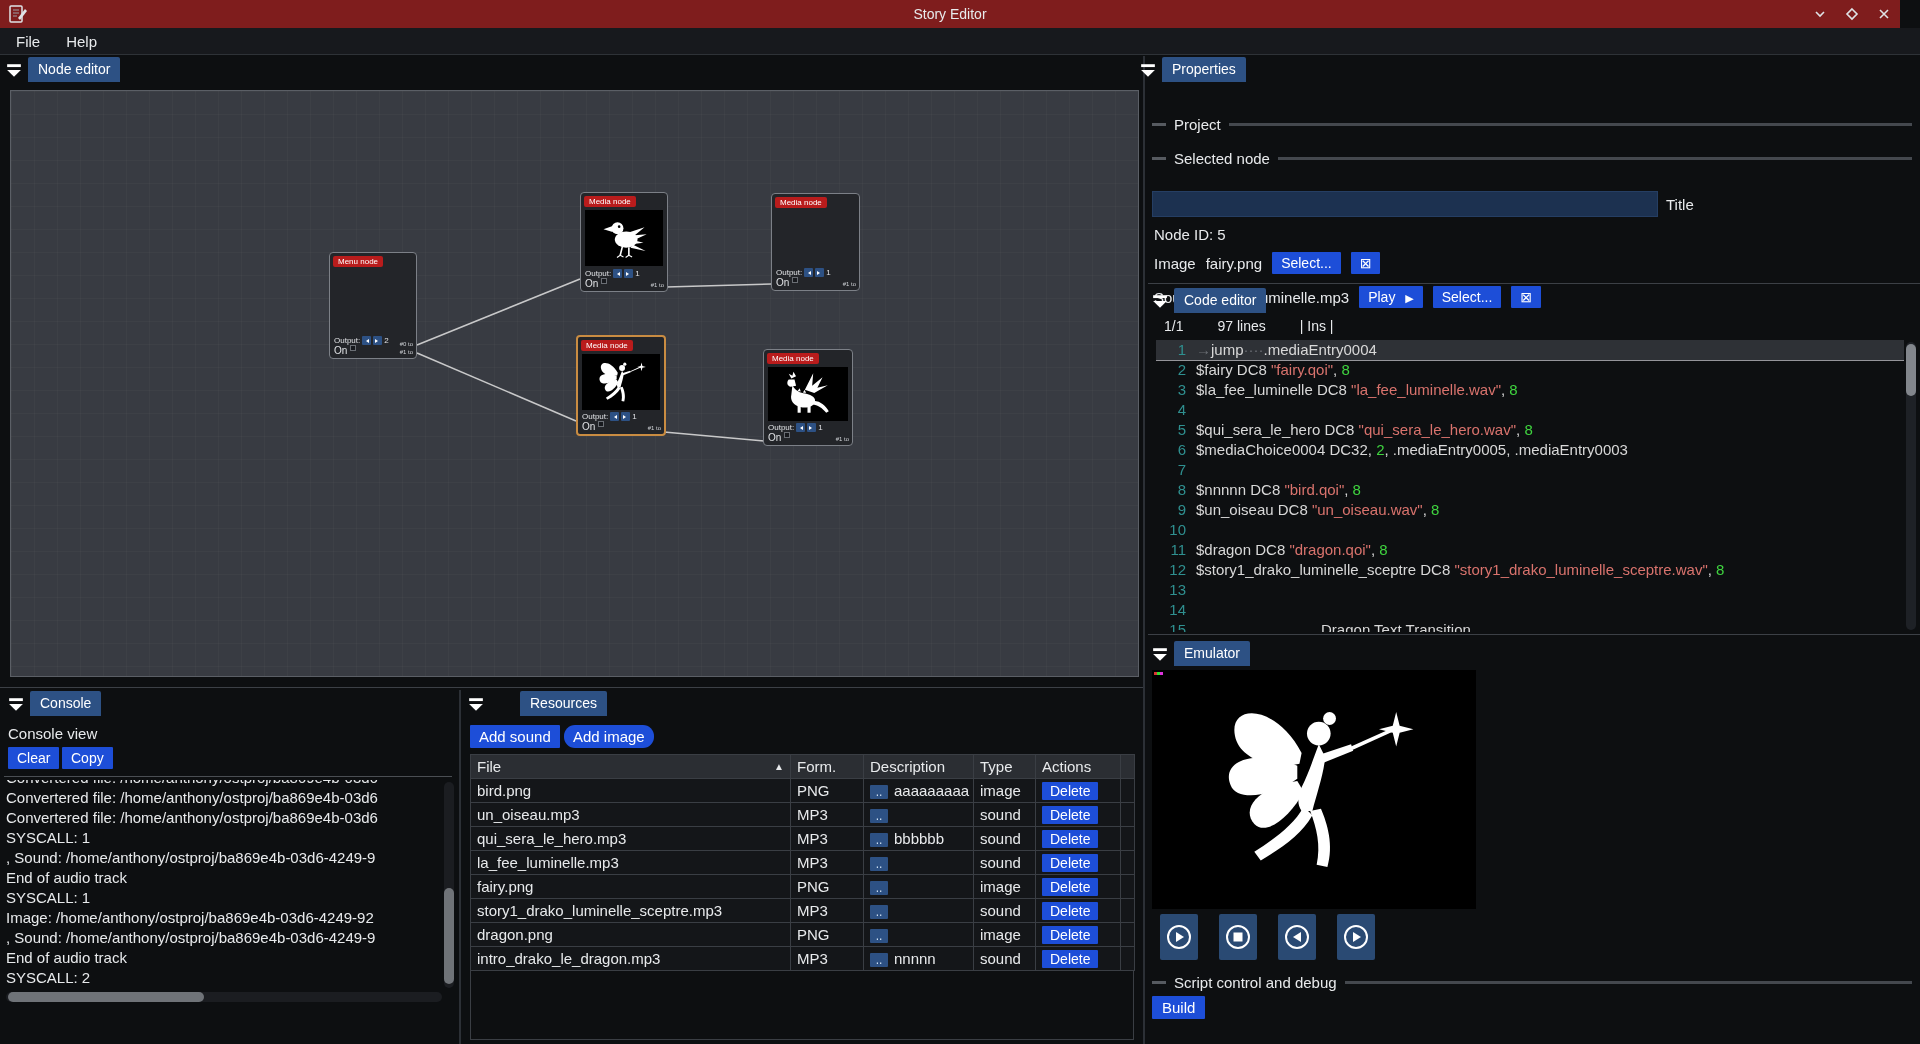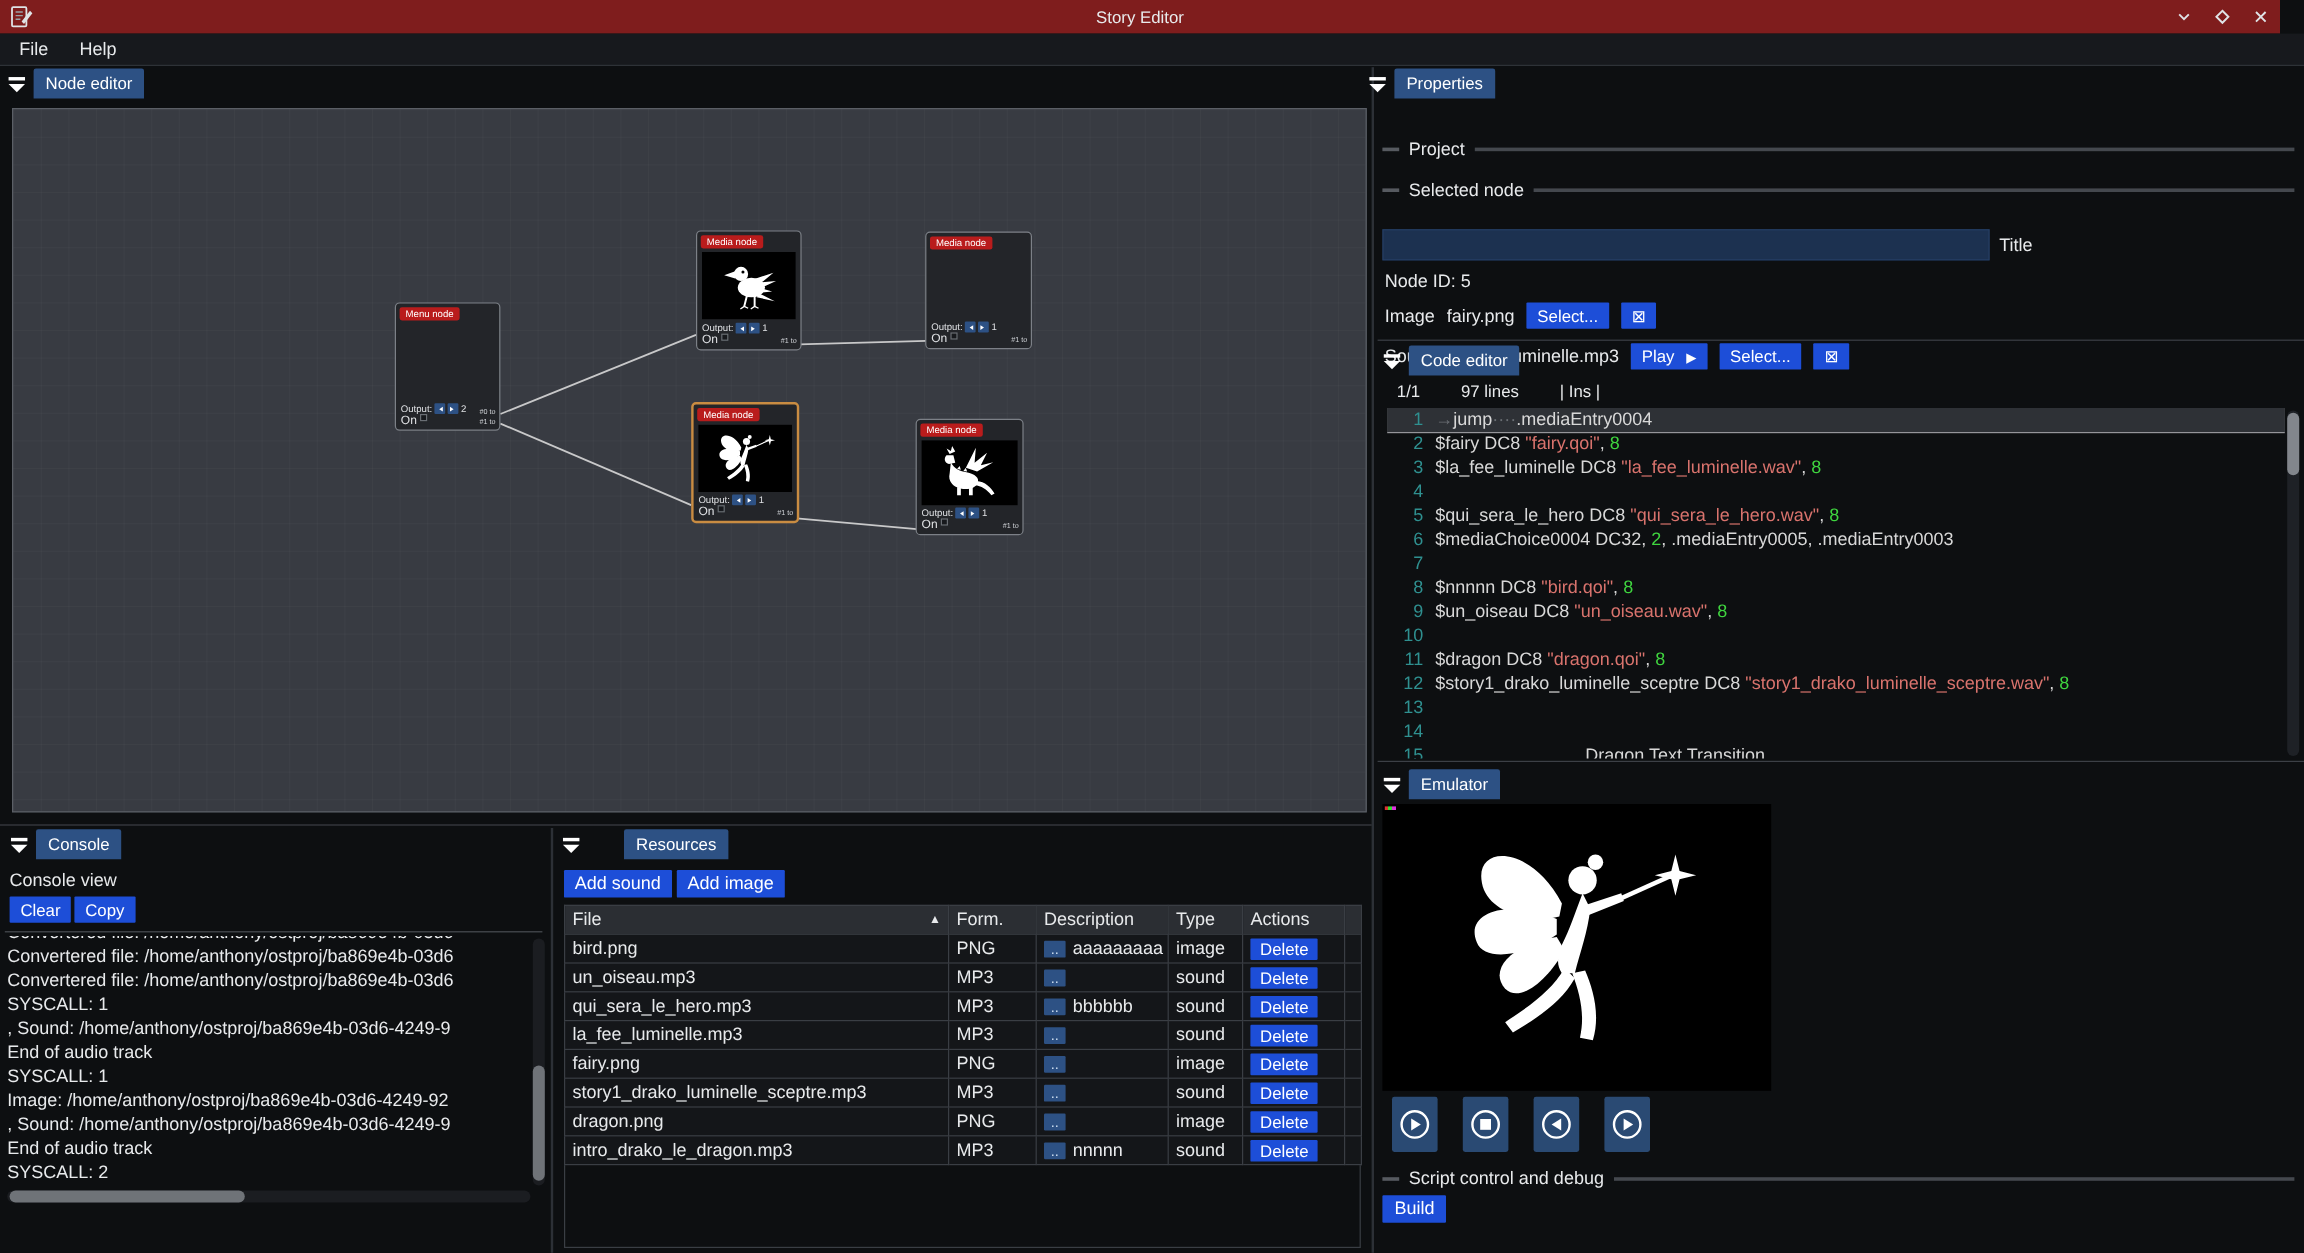--- a/index.html
+++ b/index.html
@@ -368,21 +368,21 @@
 </div>
 
 <div class="panel-header" style="left:468px; top:690px;gap:36px;">
   <svg class="collapse-icon" viewBox="0 0 14 13">
     <rect x="1" y="1" width="12" height="2.5" fill="#fff"></rect>
     <path d="M1 6 L13 6 L7 12 Z" fill="#fff"></path>
   </svg>
   <span class="tab">Resources</span>
 </div>
 <span class="btn" style="position:absolute; left:470px; top:725px; font-size:15px;">Add sound</span>
-<span class="btn" style="position:absolute; left:564px; top:725px; font-size:15px;">Add image</span>
+<span class="btn" style="position:absolute; left:564px; top:725px; font-size:15px;border-radius:11px;">Add image</span>
 
 <div class="res-wrap"></div>
 <table class="res">
   <colgroup>
     <col style="width:320px">
       <col style="width:73px">
       <col style="width:110px">
     <col style="width:62px">
       <col style="width:85px">
       <col style="width:14px">

